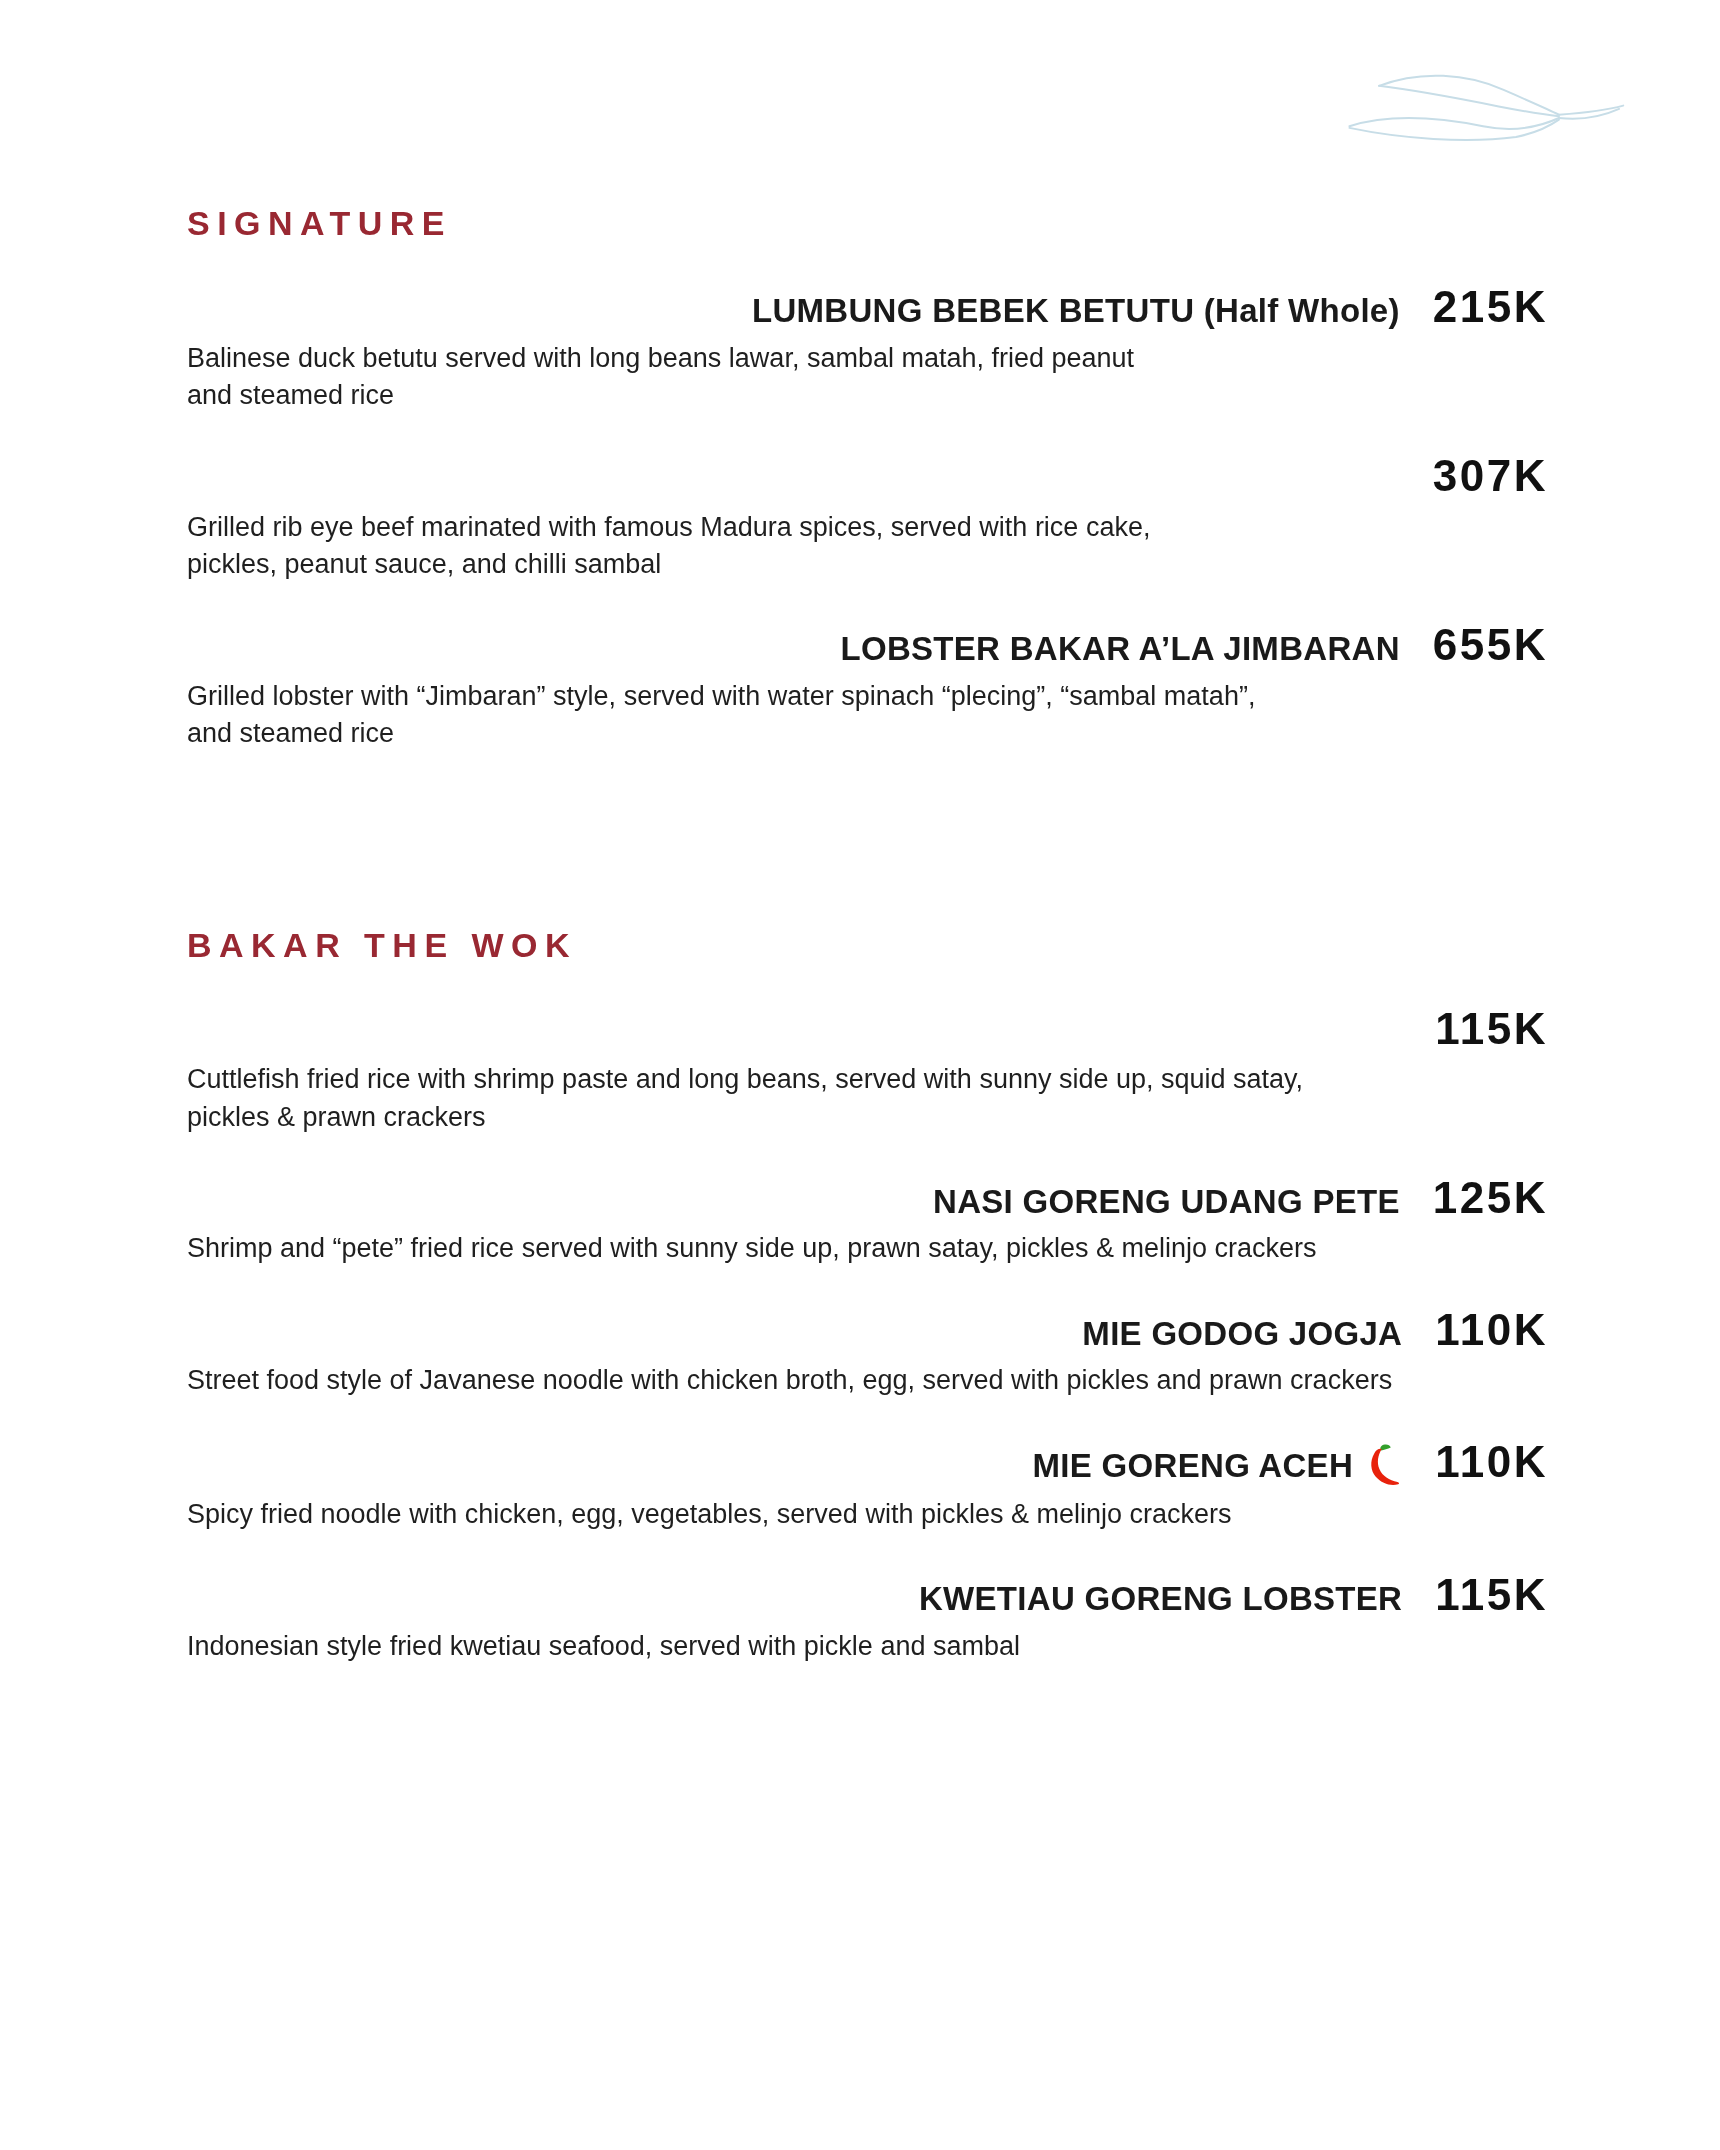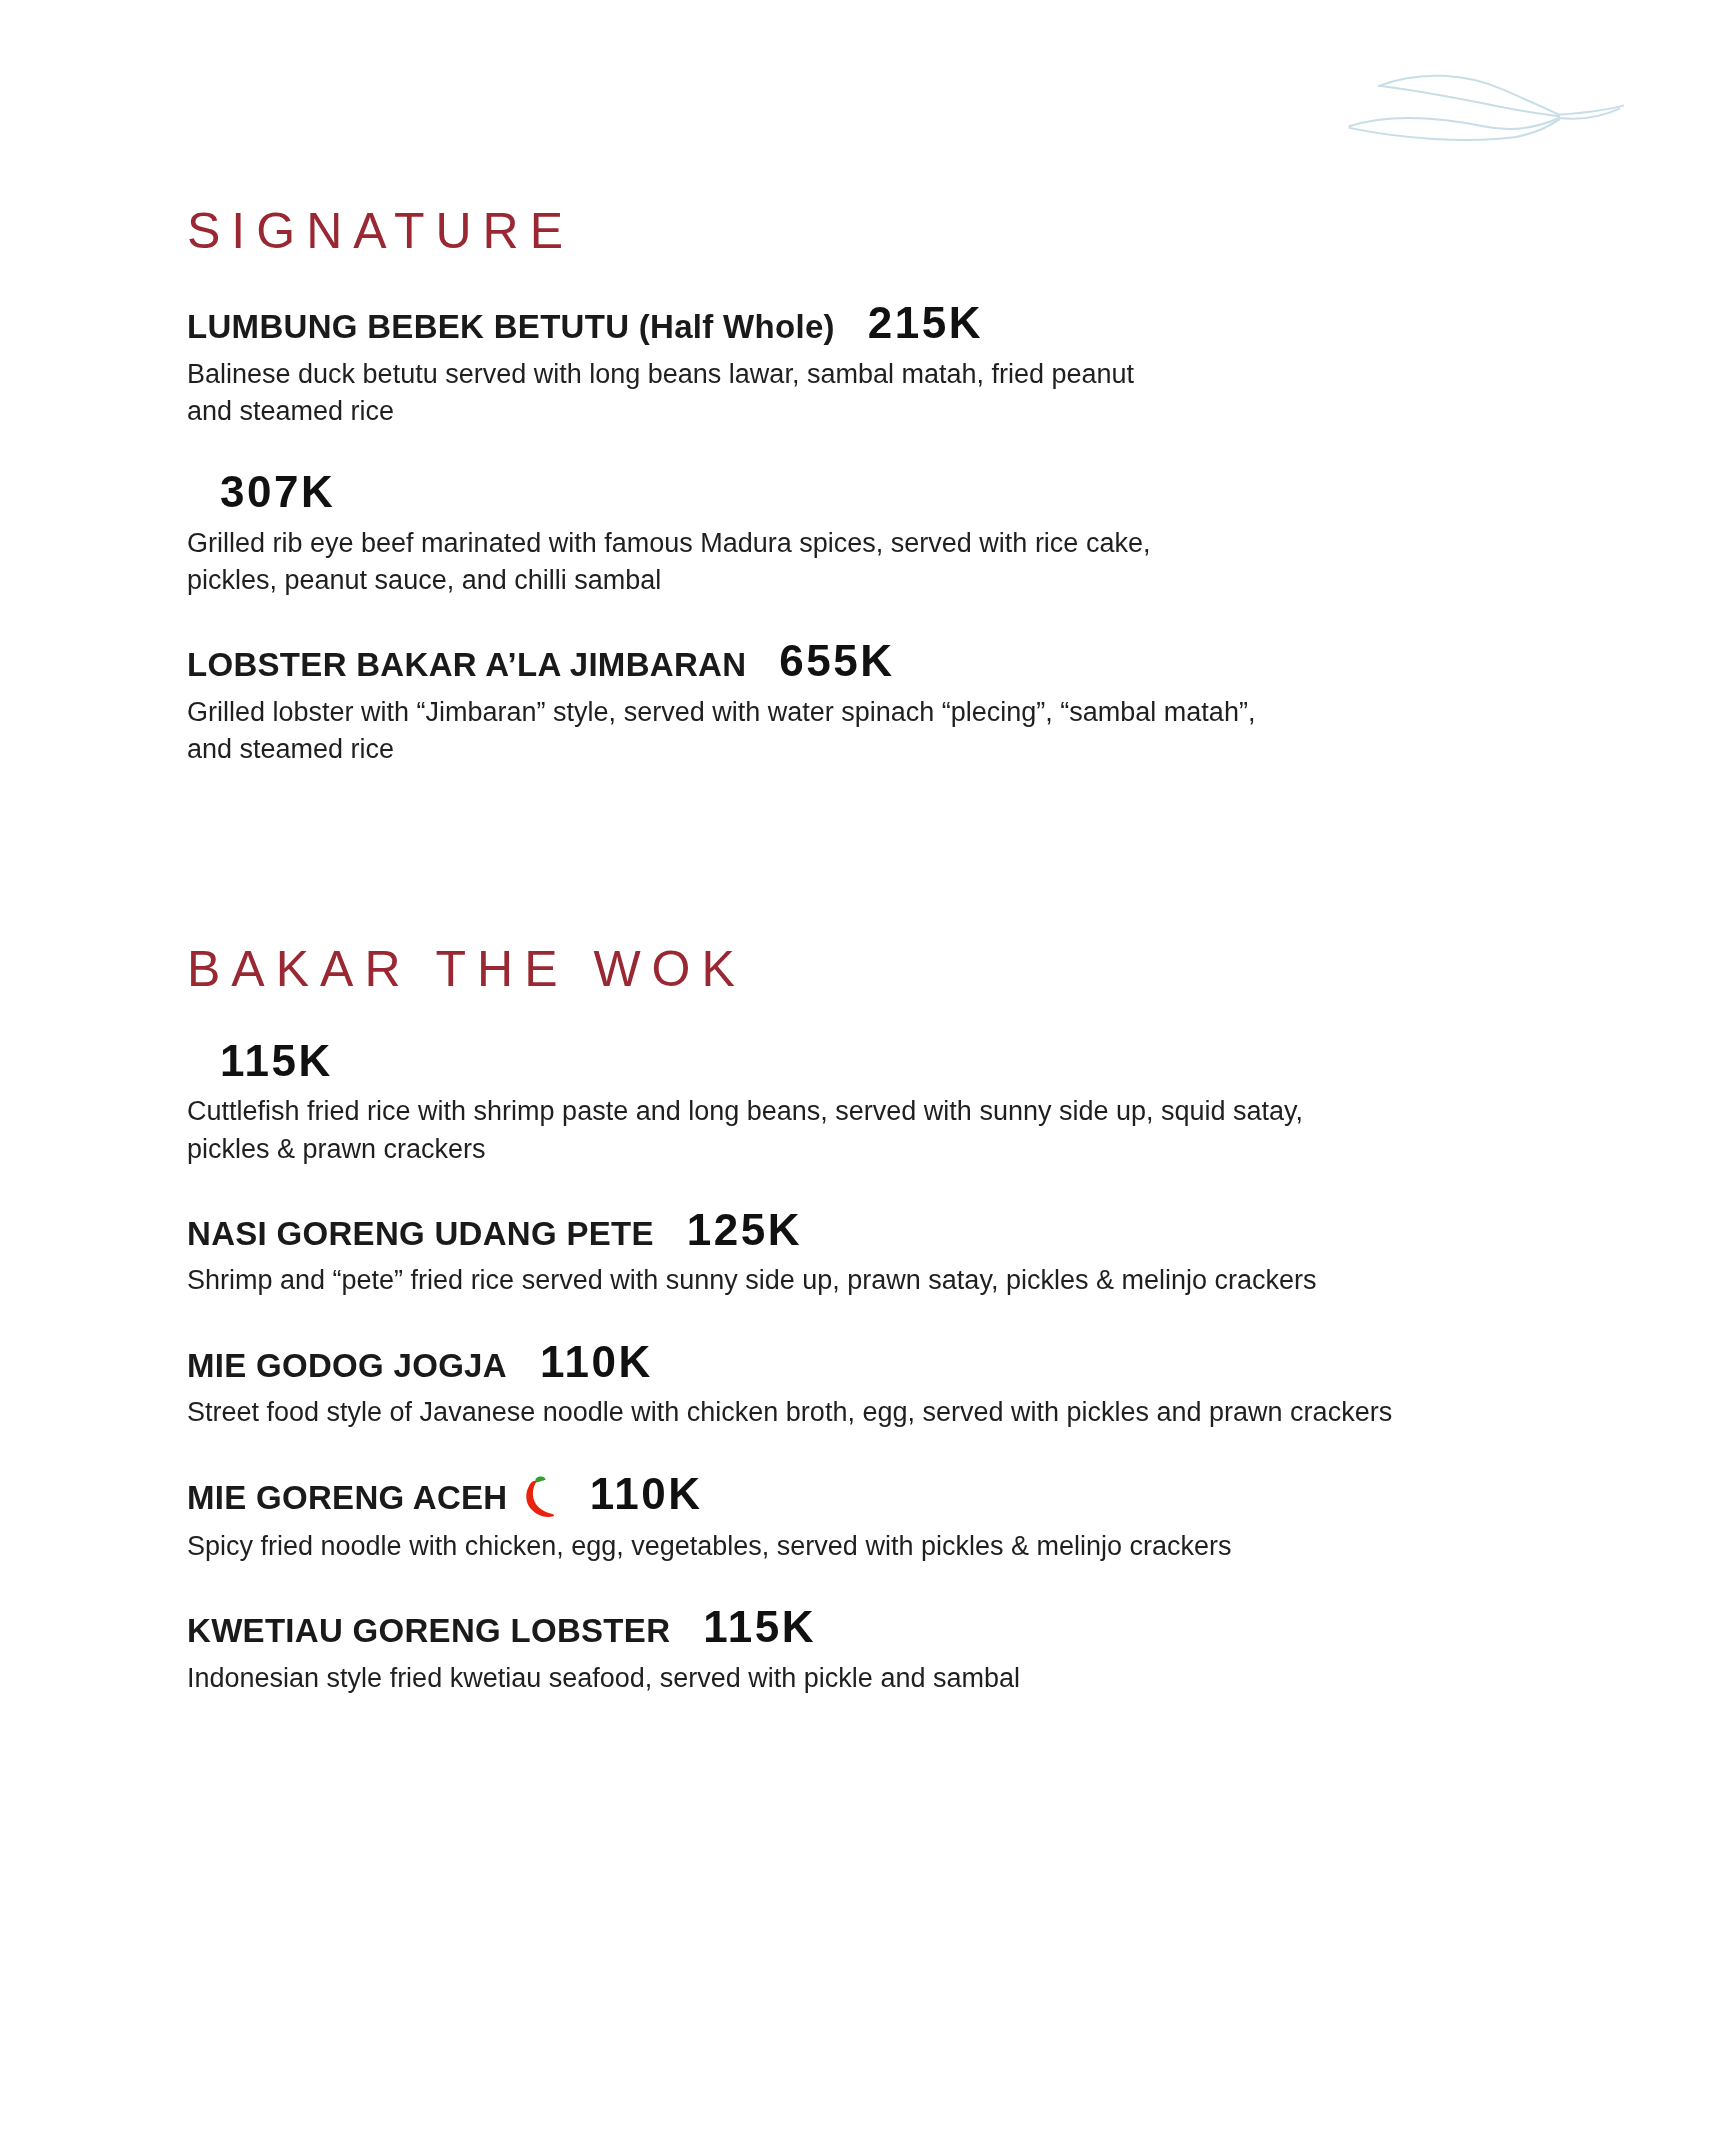--- a/index.html
+++ b/index.html
@@ -17,26 +17,26 @@
     font-family:"Liberation Sans", sans-serif;
     color:var(--text);
   }
   .page{position:relative;width:1720px;height:2151px;overflow:hidden;background:var(--page_bg);}
   .logo{position:absolute;top:55px;right:91px;width:287px;height:93px;}
   .logo path{fill:none;stroke-width:2.4;stroke-linecap:round;}
   .content{position:absolute;left:187px;top:206px;width:1361px;}
   .section{display:block;}
   .section--wok{margin-top:175px;}
   .section-title{
-    font-size:50px;font-weight:400;line-height:1;
+    font-size:34px;font-weight:700;line-height:1;
     letter-spacing:0.22em;color:var(--accent);
     margin:0 0 43px 0;
   }
   .item{margin-bottom:38px;}
-  .item-head{display:flex;justify-content:flex-start;align-items:baseline;}
+  .item-head{display:flex;justify-content:flex-end;align-items:baseline;}
   .item-name{
     font-size:33px;font-weight:700;color:var(--text);
     letter-spacing:0.3px;line-height:1.1;white-space:nowrap;
   }
   .item-title-wrap{display:flex;align-items:center;}
   .item-price{
     font-size:44px;font-weight:700;color:#111;
     letter-spacing:2.5px;line-height:1.1;margin-left:33px;white-space:nowrap;
   }
   .item-desc{

